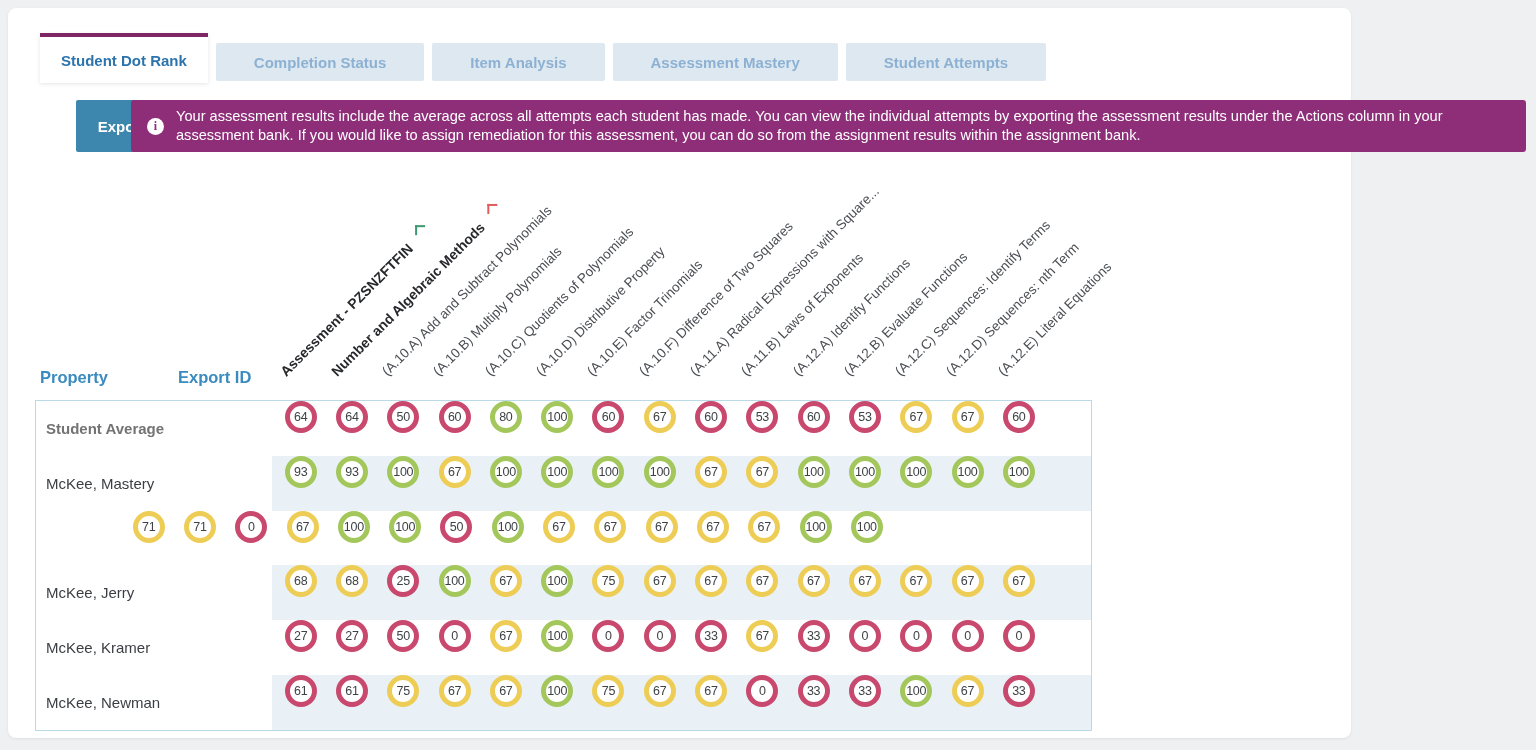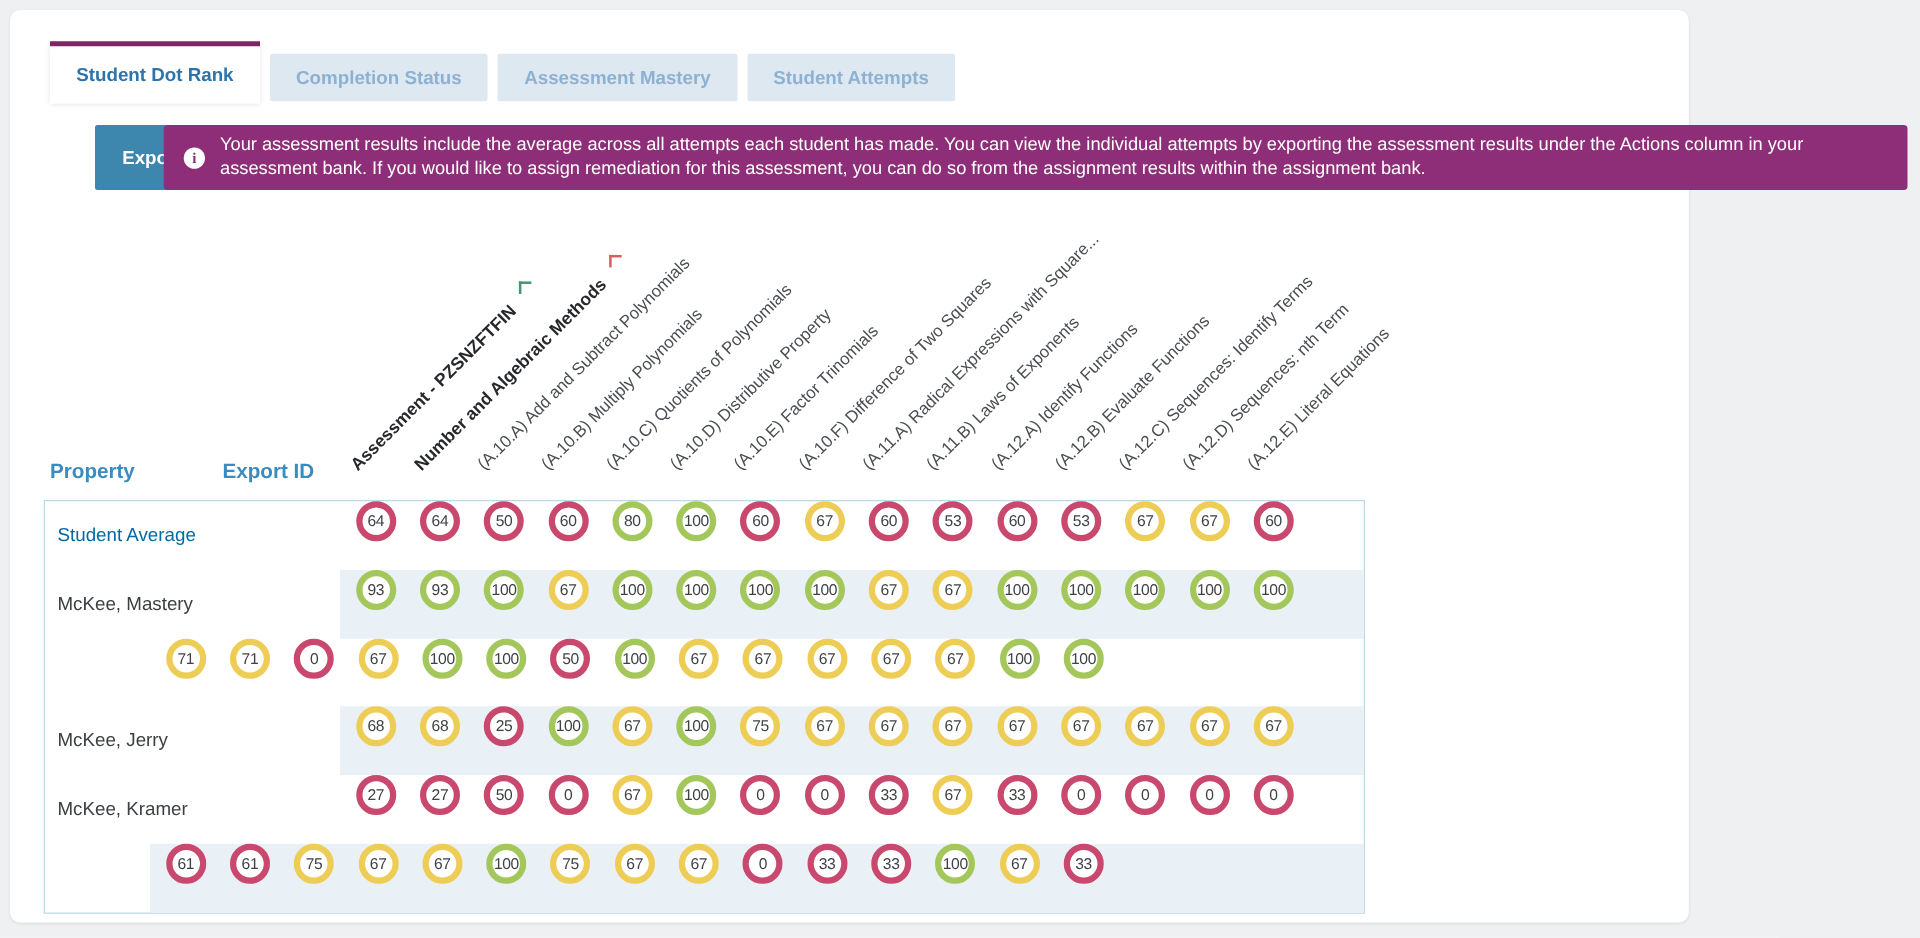--- a/index.html
+++ b/index.html
@@ -1,21 +1,21 @@
 <!DOCTYPE html>
 <html style="--low: #c9486e; --mid: #eecd56; --high: #a4c75c; --banner-bg: #8e2e79; --export-bg: #3d87ae; --accent-purple: #7d2663; --header-blue: #3a8bbf; --stripe: #e9f1f6; --marker-green: #3d9970; --marker-red: #e05c5c;"><head>
 <meta charset="utf-8">
 <style>
   html,body{margin:0;padding:0;width:1536px;height:750px;background:#eef0f2;
     font-family:"Liberation Sans",sans-serif;overflow:hidden;}
   .card{position:absolute;left:8px;top:8px;width:1343px;height:730px;background:#fff;
     border-radius:8px;box-shadow:0 1px 3px rgba(0,0,0,.07);}
   
   .tabs{position:absolute;left:32px;top:25px;display:flex;align-items:flex-start;}
-  .tab{box-sizing:border-box;height:38px;margin-top:10px;margin-right:8px;padding:0 21px;
+  .tab{box-sizing:border-box;height:38px;margin-top:10px;margin-right:8px;padding:0 38px;
     display:flex;align-items:center;background:#dde8f1;color:#8db1d3;font-size:15px;
     font-weight:600;border-radius:2px;cursor:pointer;white-space:nowrap;}
   .tab.active{height:50px;margin-top:0;background:#fff;color:#2d74ad;
     border-top:4px solid var(--accent-purple,#7d2663);
     box-shadow:0 1px 4px rgba(0,0,0,.10);padding:0 21px;border-radius:0;}
   
   .export-btn{position:absolute;left:32px;top:92px;width:91px;height:52px;border:none;
     background:var(--export-bg,#3d87ae);color:#fff;font-size:15px;font-weight:600;
     font-family:"Liberation Sans",sans-serif;cursor:pointer;border-radius:2px;margin-left:36px;}
   .banner{position:absolute;left:123px;top:92px;width:1395px;height:52px;box-sizing:border-box;
@@ -39,37 +39,38 @@
     color:var(--header-blue,#3a8bbf);}
   .fixed-head.student{left:32px;}
   .fixed-head.student-id{left:170px;}
   
   .results-table{position:absolute;left:27px;top:392px;width:1057px;height:331px;
     box-sizing:border-box;border:1px solid #badae8;background:#fff;display:flex;
     flex-direction:column;}
   .row{flex:1;display:flex;align-items:stretch;}
   .name-cell{width:142px;display:flex;align-items:center;padding-left:10px;font-size:15px;
     color:#3b3e42;white-space:nowrap;}
-  .name-cell.bold{font-weight:400;color:#0369a1;}
+  .name-cell.bold{font-weight:700;color:#737373;}
   .id-cell{width:84px;display:flex;align-items:center;font-size:15px;color:#3b3e42;}
   .dots{flex:1;display:flex;align-items:flex-start;padding-left:3px;}
   .dots.striped{background:var(--stripe,#e9f1f6);}
   .dot-cell{width:51.3px;display:flex;justify-content:center;flex:none;}
   .dot{box-sizing:border-box;width:32px;height:32px;border:5px solid #ccc;border-radius:50%;
     background:#fff;display:flex;align-items:center;justify-content:center;font-size:12.5px;
     font-weight:500;color:#3f4245;letter-spacing:-0.3px;}
 </style>
 </head>
 <body>
 
 <div class="card">
 
   <div class="tabs">
       <div class="tab active">Student Dot Rank</div>
       <div class="tab">Completion Status</div>
+      <div class="tab">Item Analysis</div>
       <div class="tab">Assessment Mastery</div>
       <div class="tab">Student Attempts</div>
     </div>
 
   <button class="export-btn">Export</button>
 
   <div class="banner">
     <span class="info-icon">i</span>
     <span>Your assessment results include the average across all attempts each student has made. You can view the individual attempts by exporting the assessment results under the Actions column in your assessment bank. If you would like to assign remediation for this assessment, you can do so from the assignment results within the assignment bank.</span>
   </div>
@@ -344,20 +345,21 @@
           </div>
           <div class="dot-cell">
             <div class="dot" style="border-color: rgb(201, 72, 110);">0</div>
           </div>
           <div class="dot-cell">
             <div class="dot" style="border-color: rgb(201, 72, 110);">0</div>
           </div>
         </div>
       </div>
       <div class="row">
+        <div class="name-cell">McKee, Newman</div>
         <div class="id-cell"></div>
         <div class="dots striped">
           <div class="dot-cell">
             <div class="dot" style="border-color: rgb(201, 72, 110);">61</div>
           </div>
           <div class="dot-cell">
             <div class="dot" style="border-color: rgb(201, 72, 110);">61</div>
           </div>
           <div class="dot-cell">
             <div class="dot" style="border-color: rgb(238, 205, 86);">75</div>

